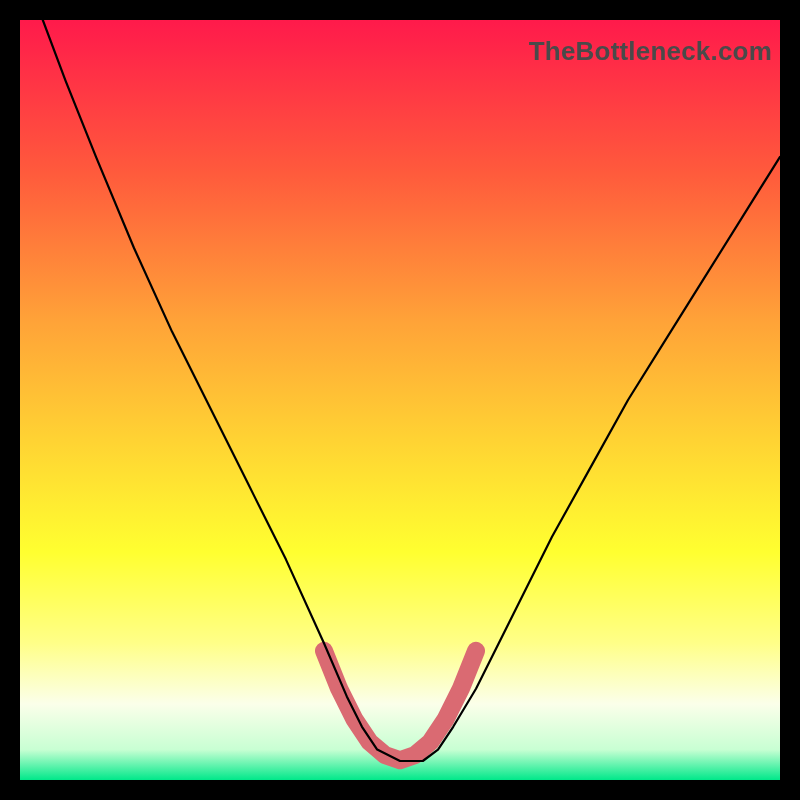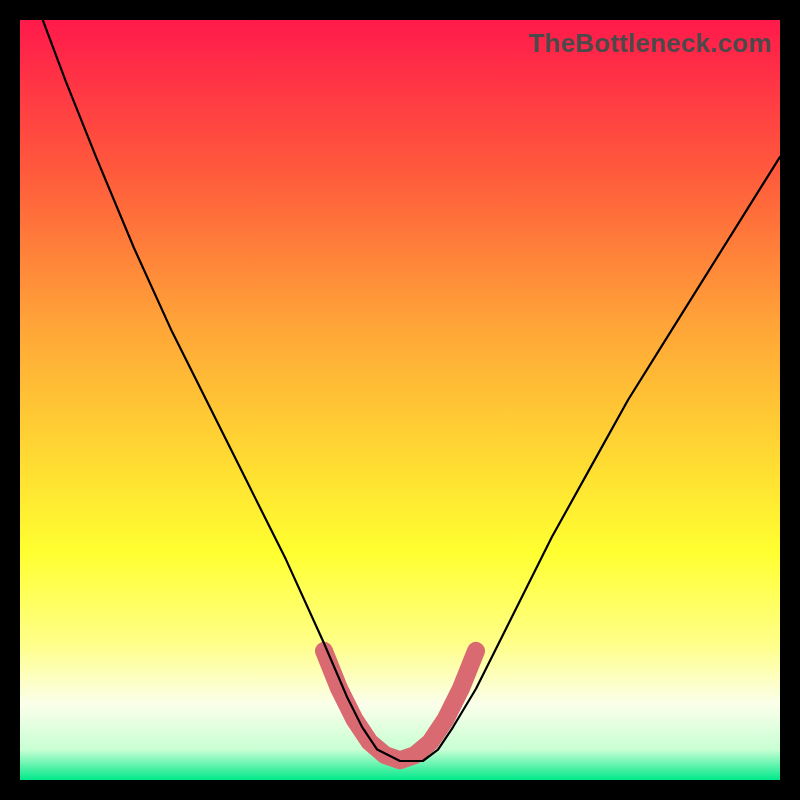--- a/index.html
+++ b/index.html
@@ -21,21 +21,21 @@
   }
   .plot-area {
     position: absolute;
     left: 0;
     top: 0;
     width: 760px;
     height: 760px;
   }
   .watermark {
     position: absolute;
-    top: 8px;
+    top: 16px;
     right: 8px;
     font-size: 26px;
     font-weight: 600;
     color: #4a4a4a;
     letter-spacing: 0.2px;
     user-select: none;
   }
   svg { display: block; }
 </style>
 </head>

